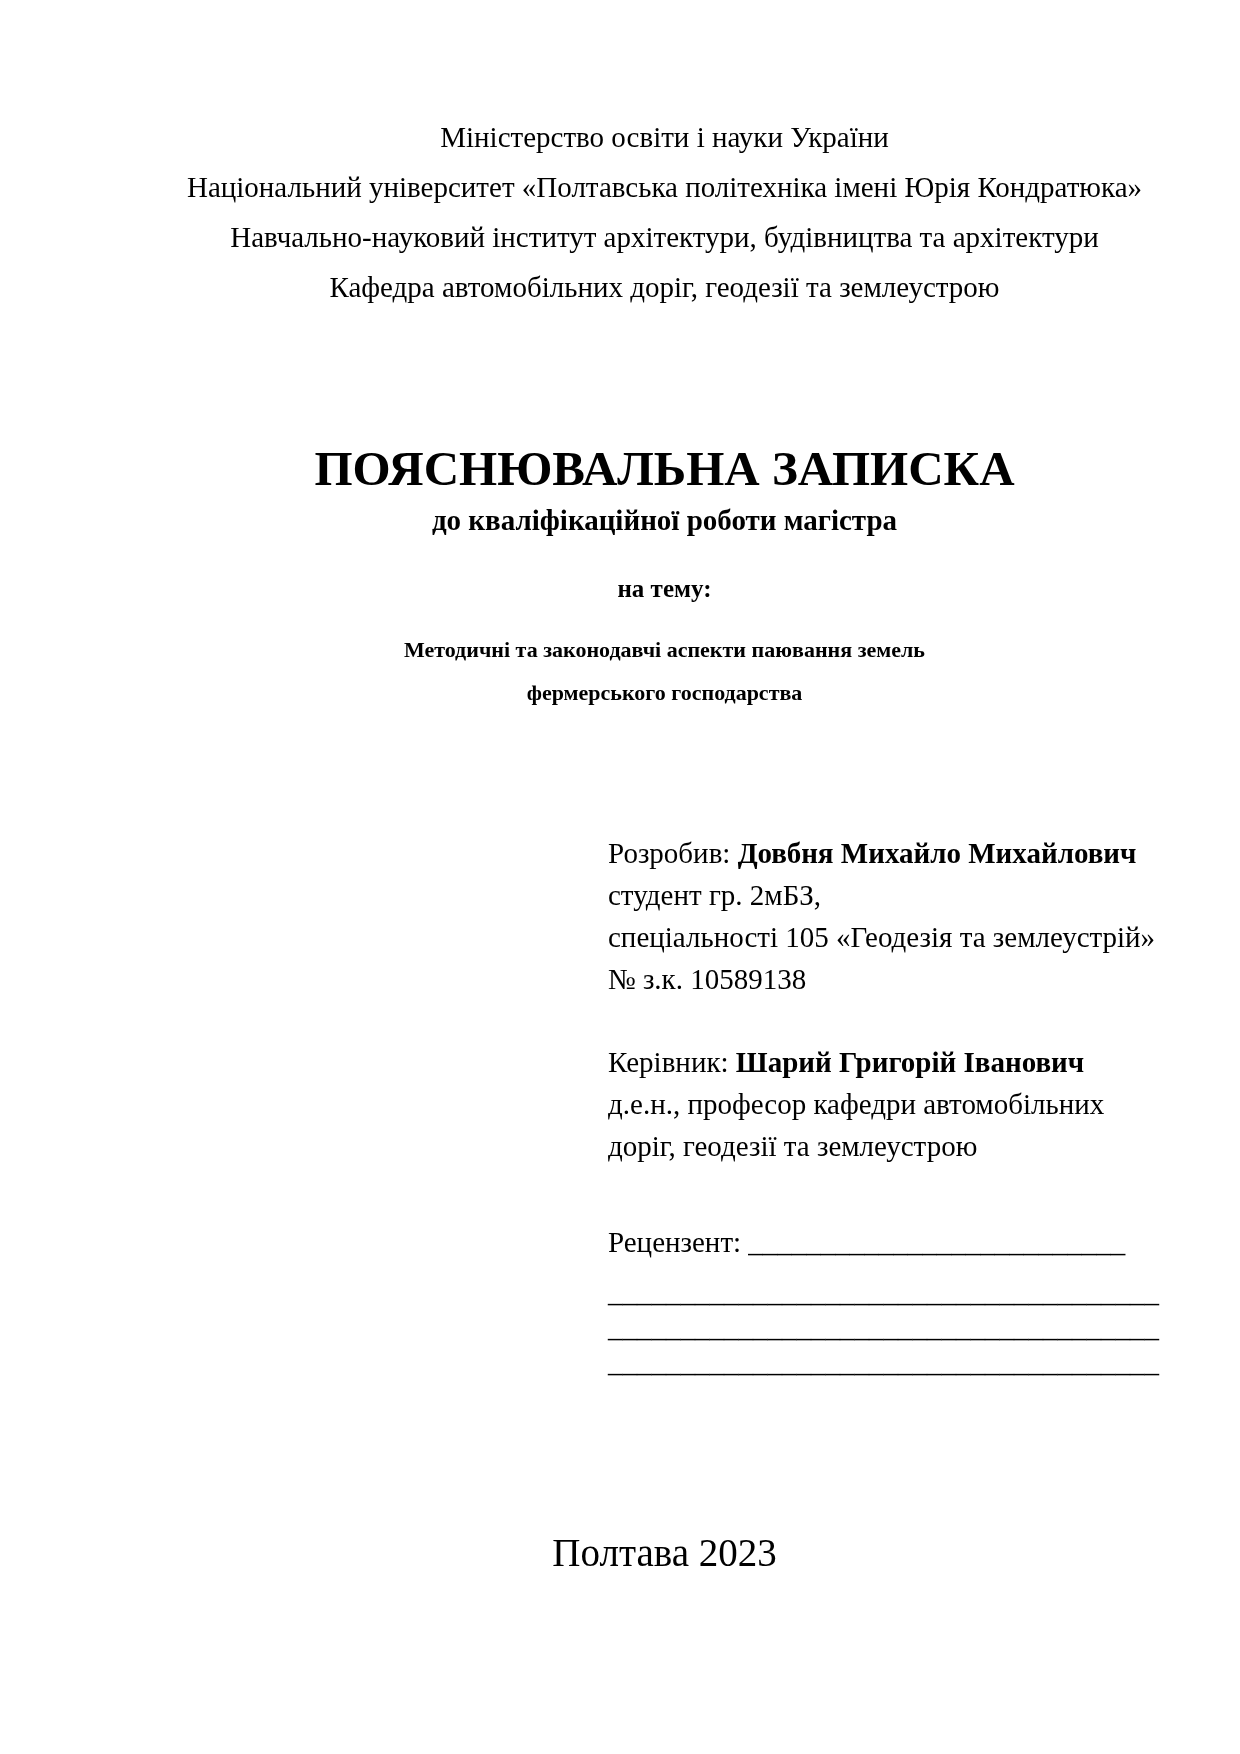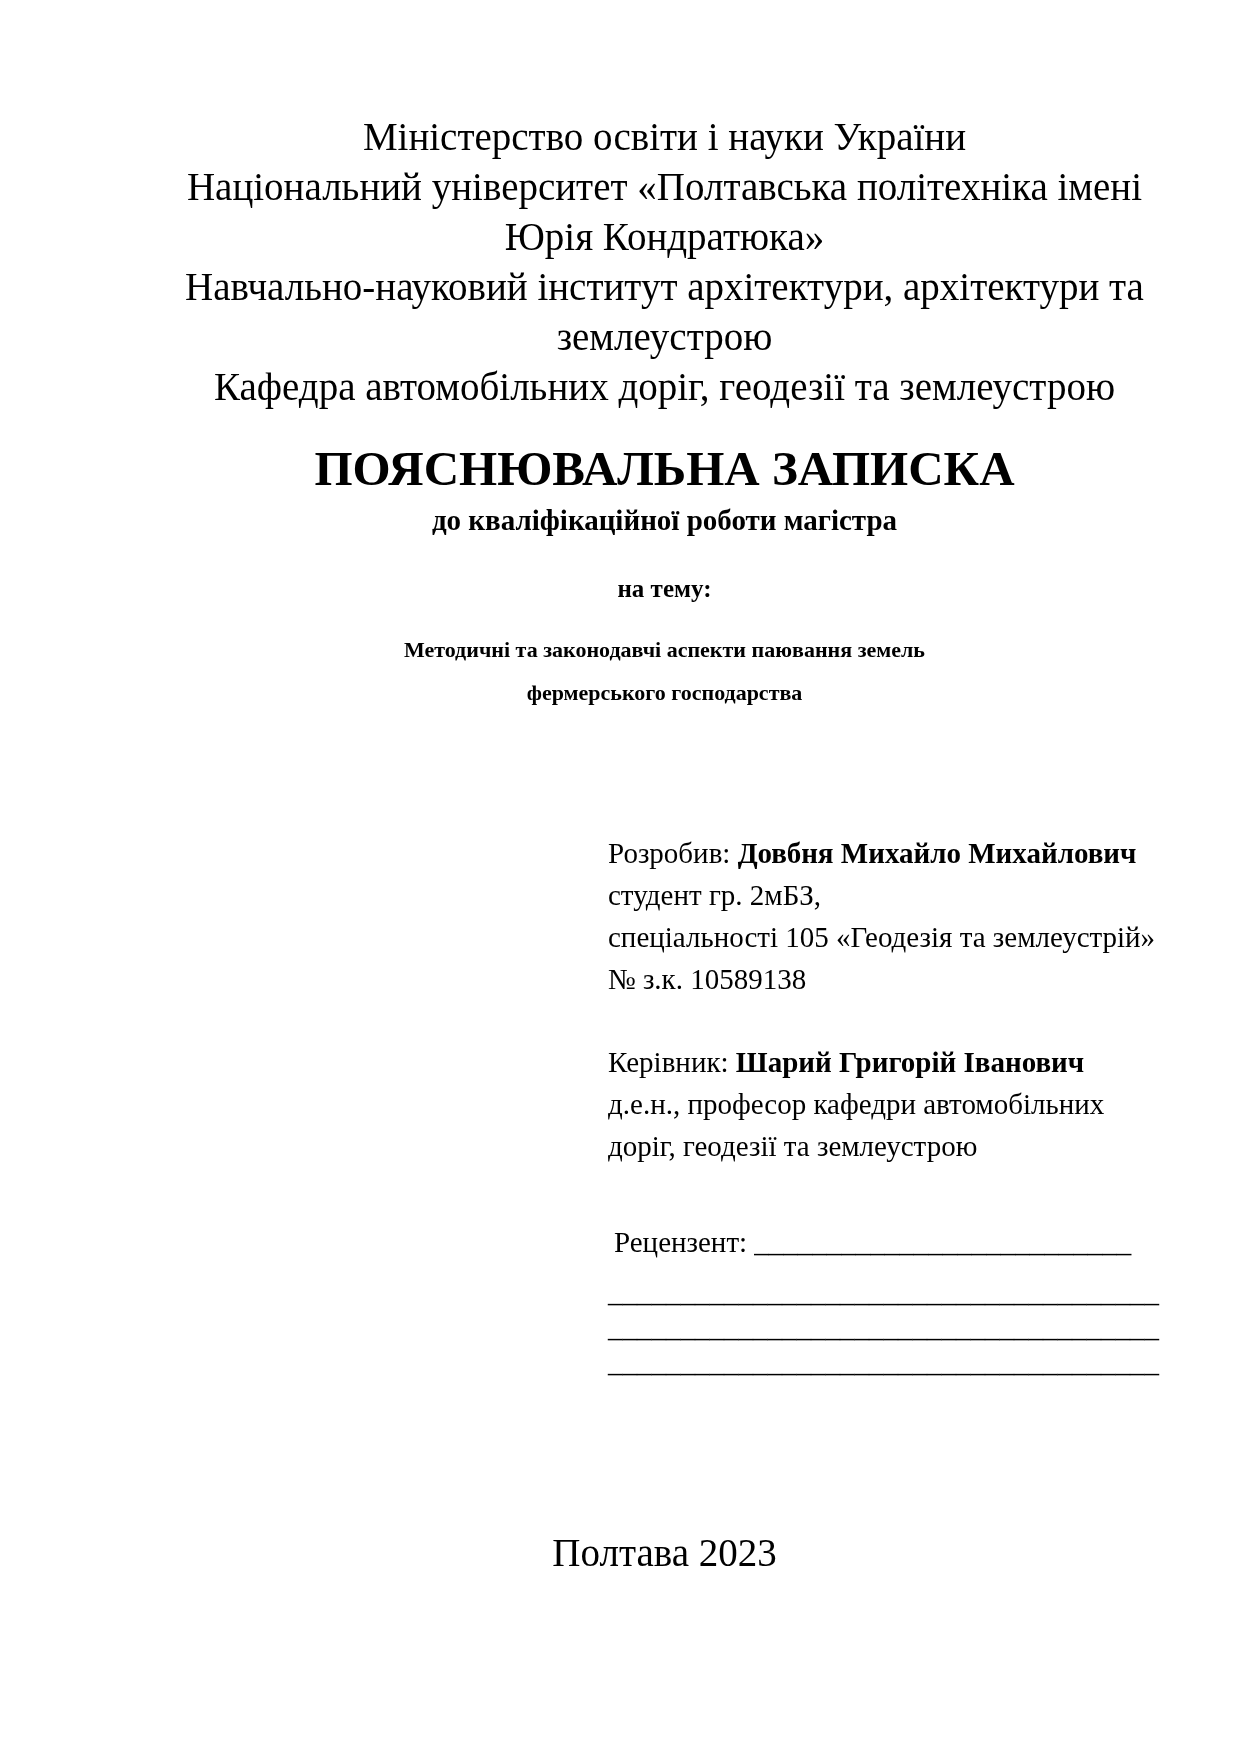--- a/index.html
+++ b/index.html
@@ -17,21 +17,21 @@
     overflow: hidden;
   }
   p { margin: 0; }
 
   #header-block {
     position: absolute;
     left: 177px;
     top: 112px;
     width: 975px;
     text-align: center;
-    font-size: 39px;
+    font-size: 29px;
     line-height: 50px;
   }
 
   #title-block {
     position: absolute;
     left: 177px;
     top: 446px;
     width: 975px;
     text-align: center;
   }
@@ -68,21 +68,21 @@
     position: absolute;
     left: 608px;
     top: 832px;
     width: 560px;
     font-size: 29px;
     line-height: 42px;
     text-align: left;
   }
   .person-name { font-weight: bold; }
   #supervisor-line { margin-top: 41px; }
-  #reviewer-line { margin-top: 54px; margin-left: 6px; }
+  #reviewer-line { margin-top: 54px; }
   .blank-line {
     line-height: 35px;
     white-space: nowrap;
   }
   .blank-line.first { margin-top: 12px; }
 
   #footer-block {
     position: absolute;
     left: 177px;
     top: 1532px;
@@ -93,21 +93,21 @@
   }
 </style>
 </head>
 <body>
 
 <div id="page">
 
   <div id="header-block">
     <p>Міністерство освіти і науки України</p>
     <p>Національний університет «Полтавська політехніка імені Юрія Кондратюка»</p>
-    <p>Навчально-науковий інститут архітектури, архітектури та землеустрою</p>
+    <p>Навчально-науковий інститут архітектури, будівництва та архітектури</p>
     <p>Кафедра автомобільних доріг, геодезії та землеустрою</p>
   </div>
 
   <div id="title-block">
     <p class="doc-title">ПОЯСНЮВАЛЬНА ЗАПИСКА</p>
     <p class="doc-subtitle">до кваліфікаційної роботи магістра</p>
     <p class="doc-subtitle2">на тему:</p>
   </div>
 
   <div id="thesis-title">

